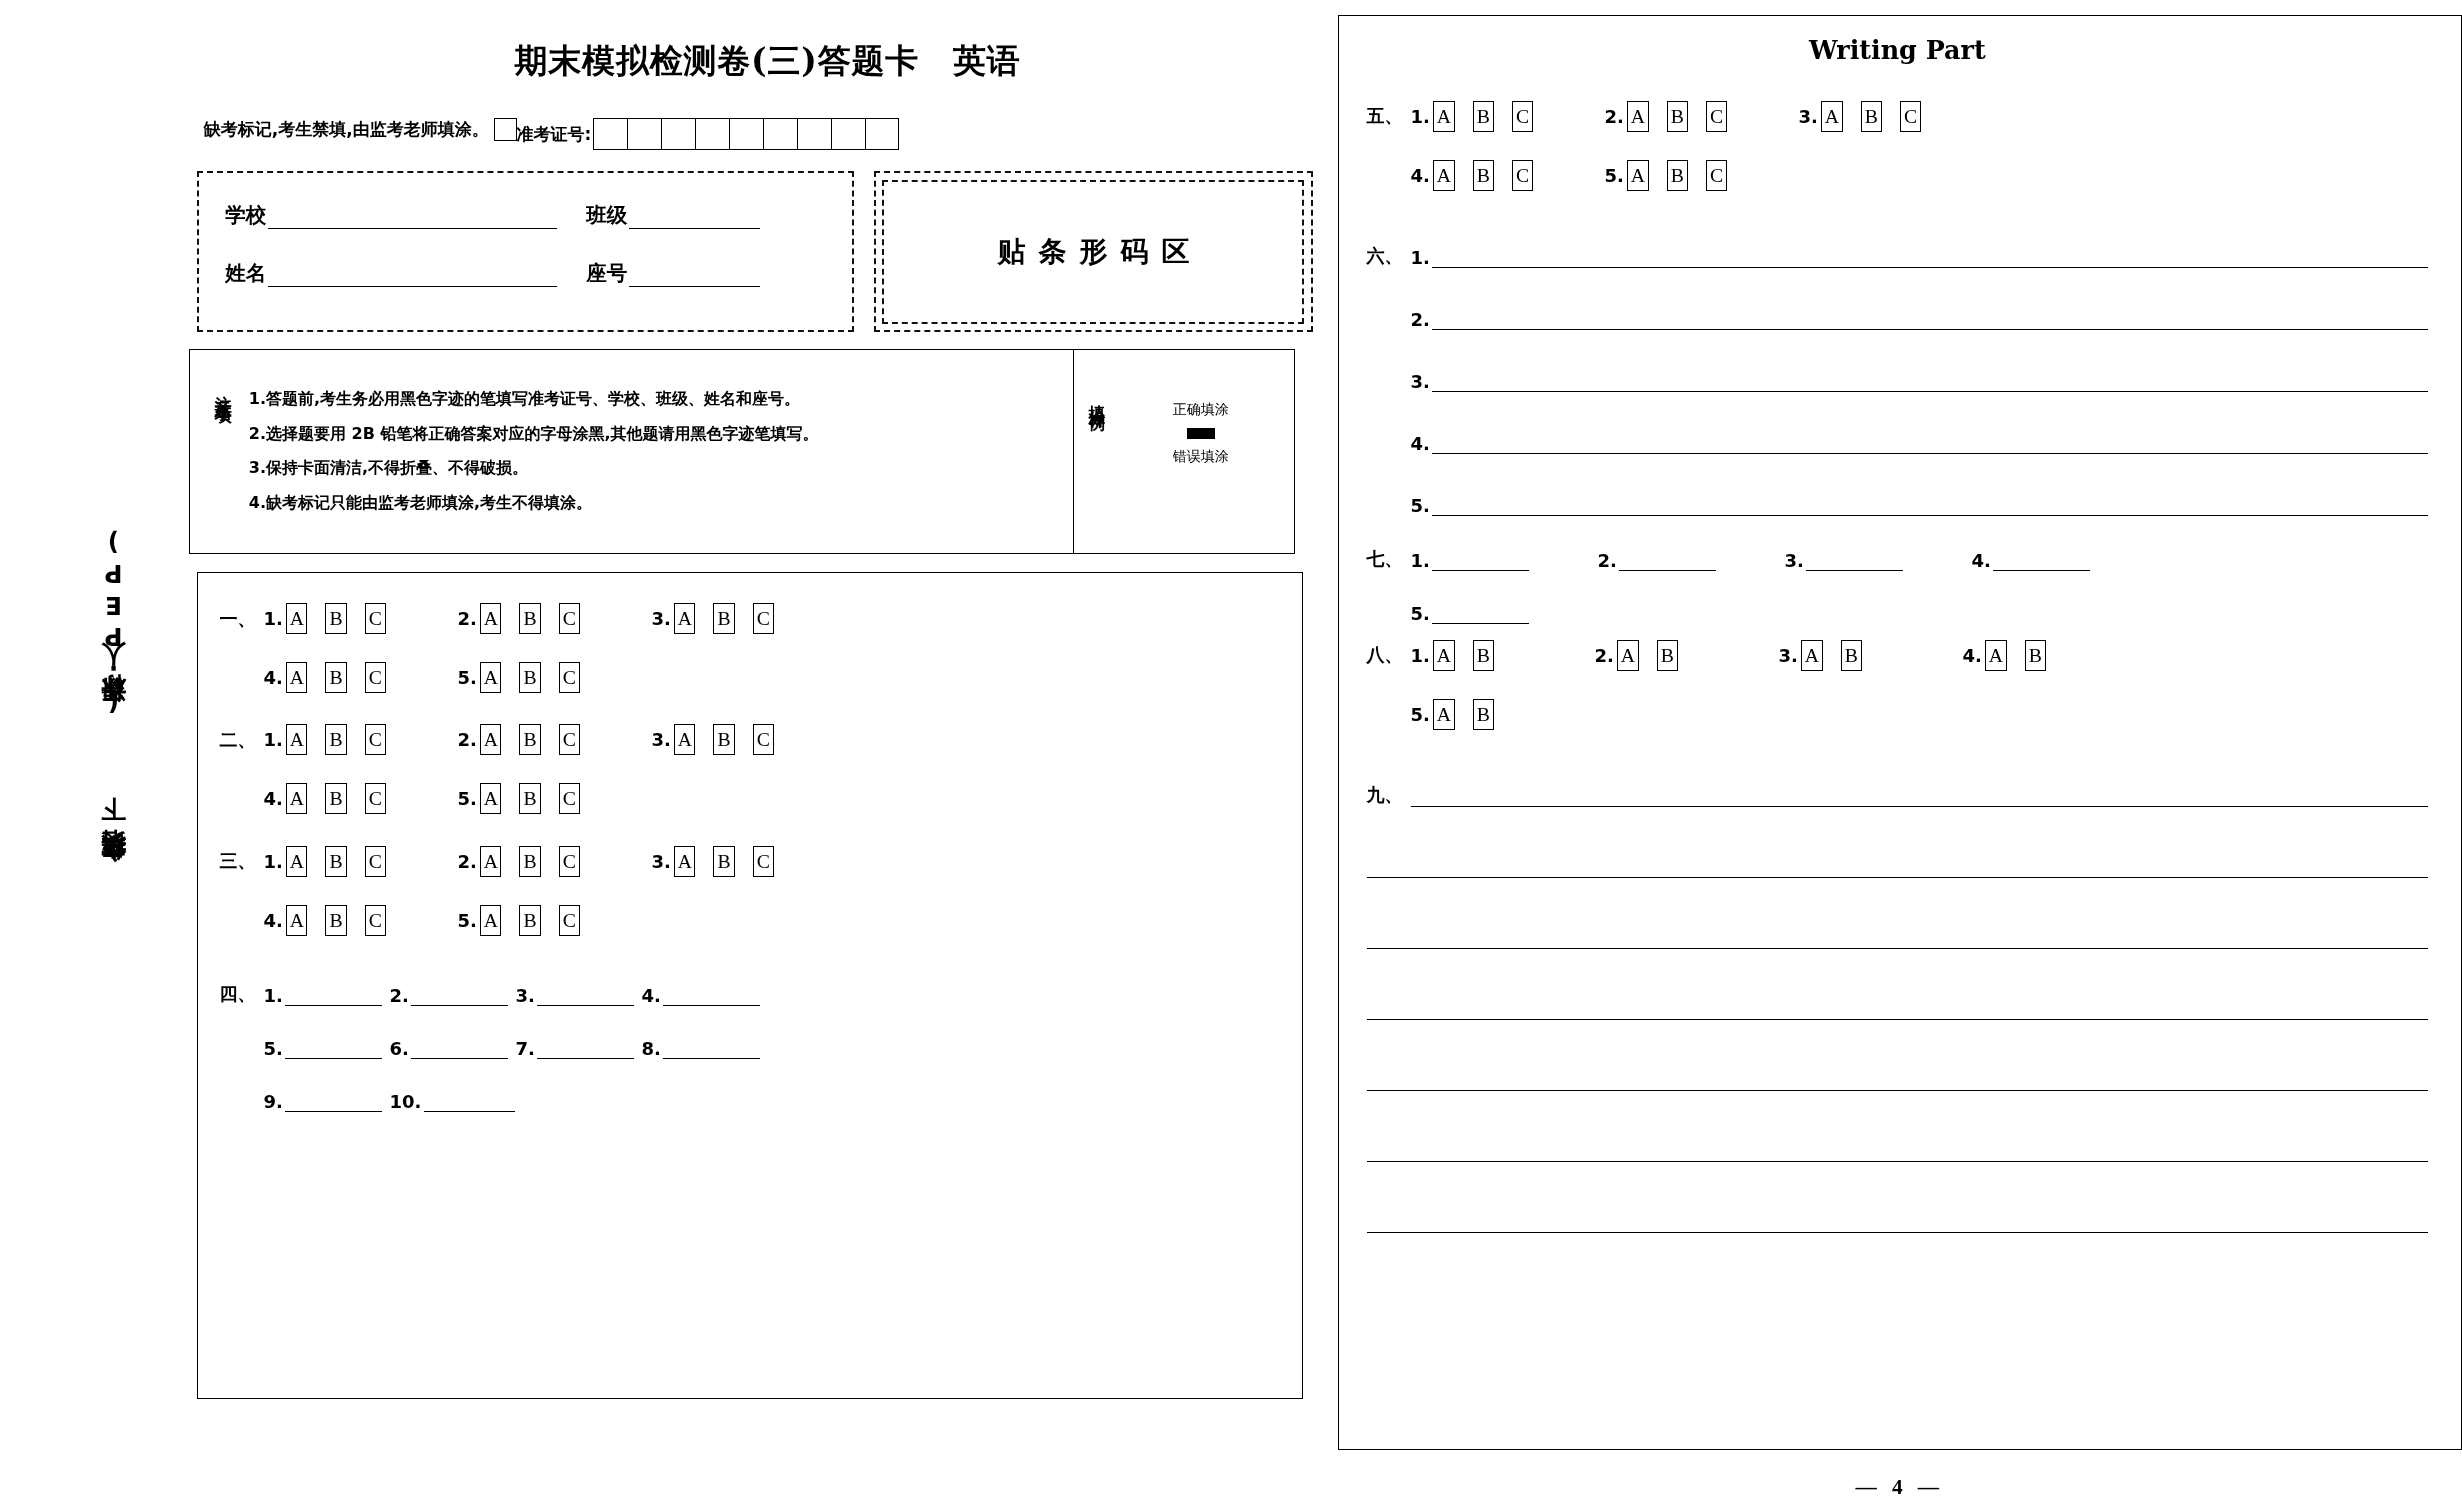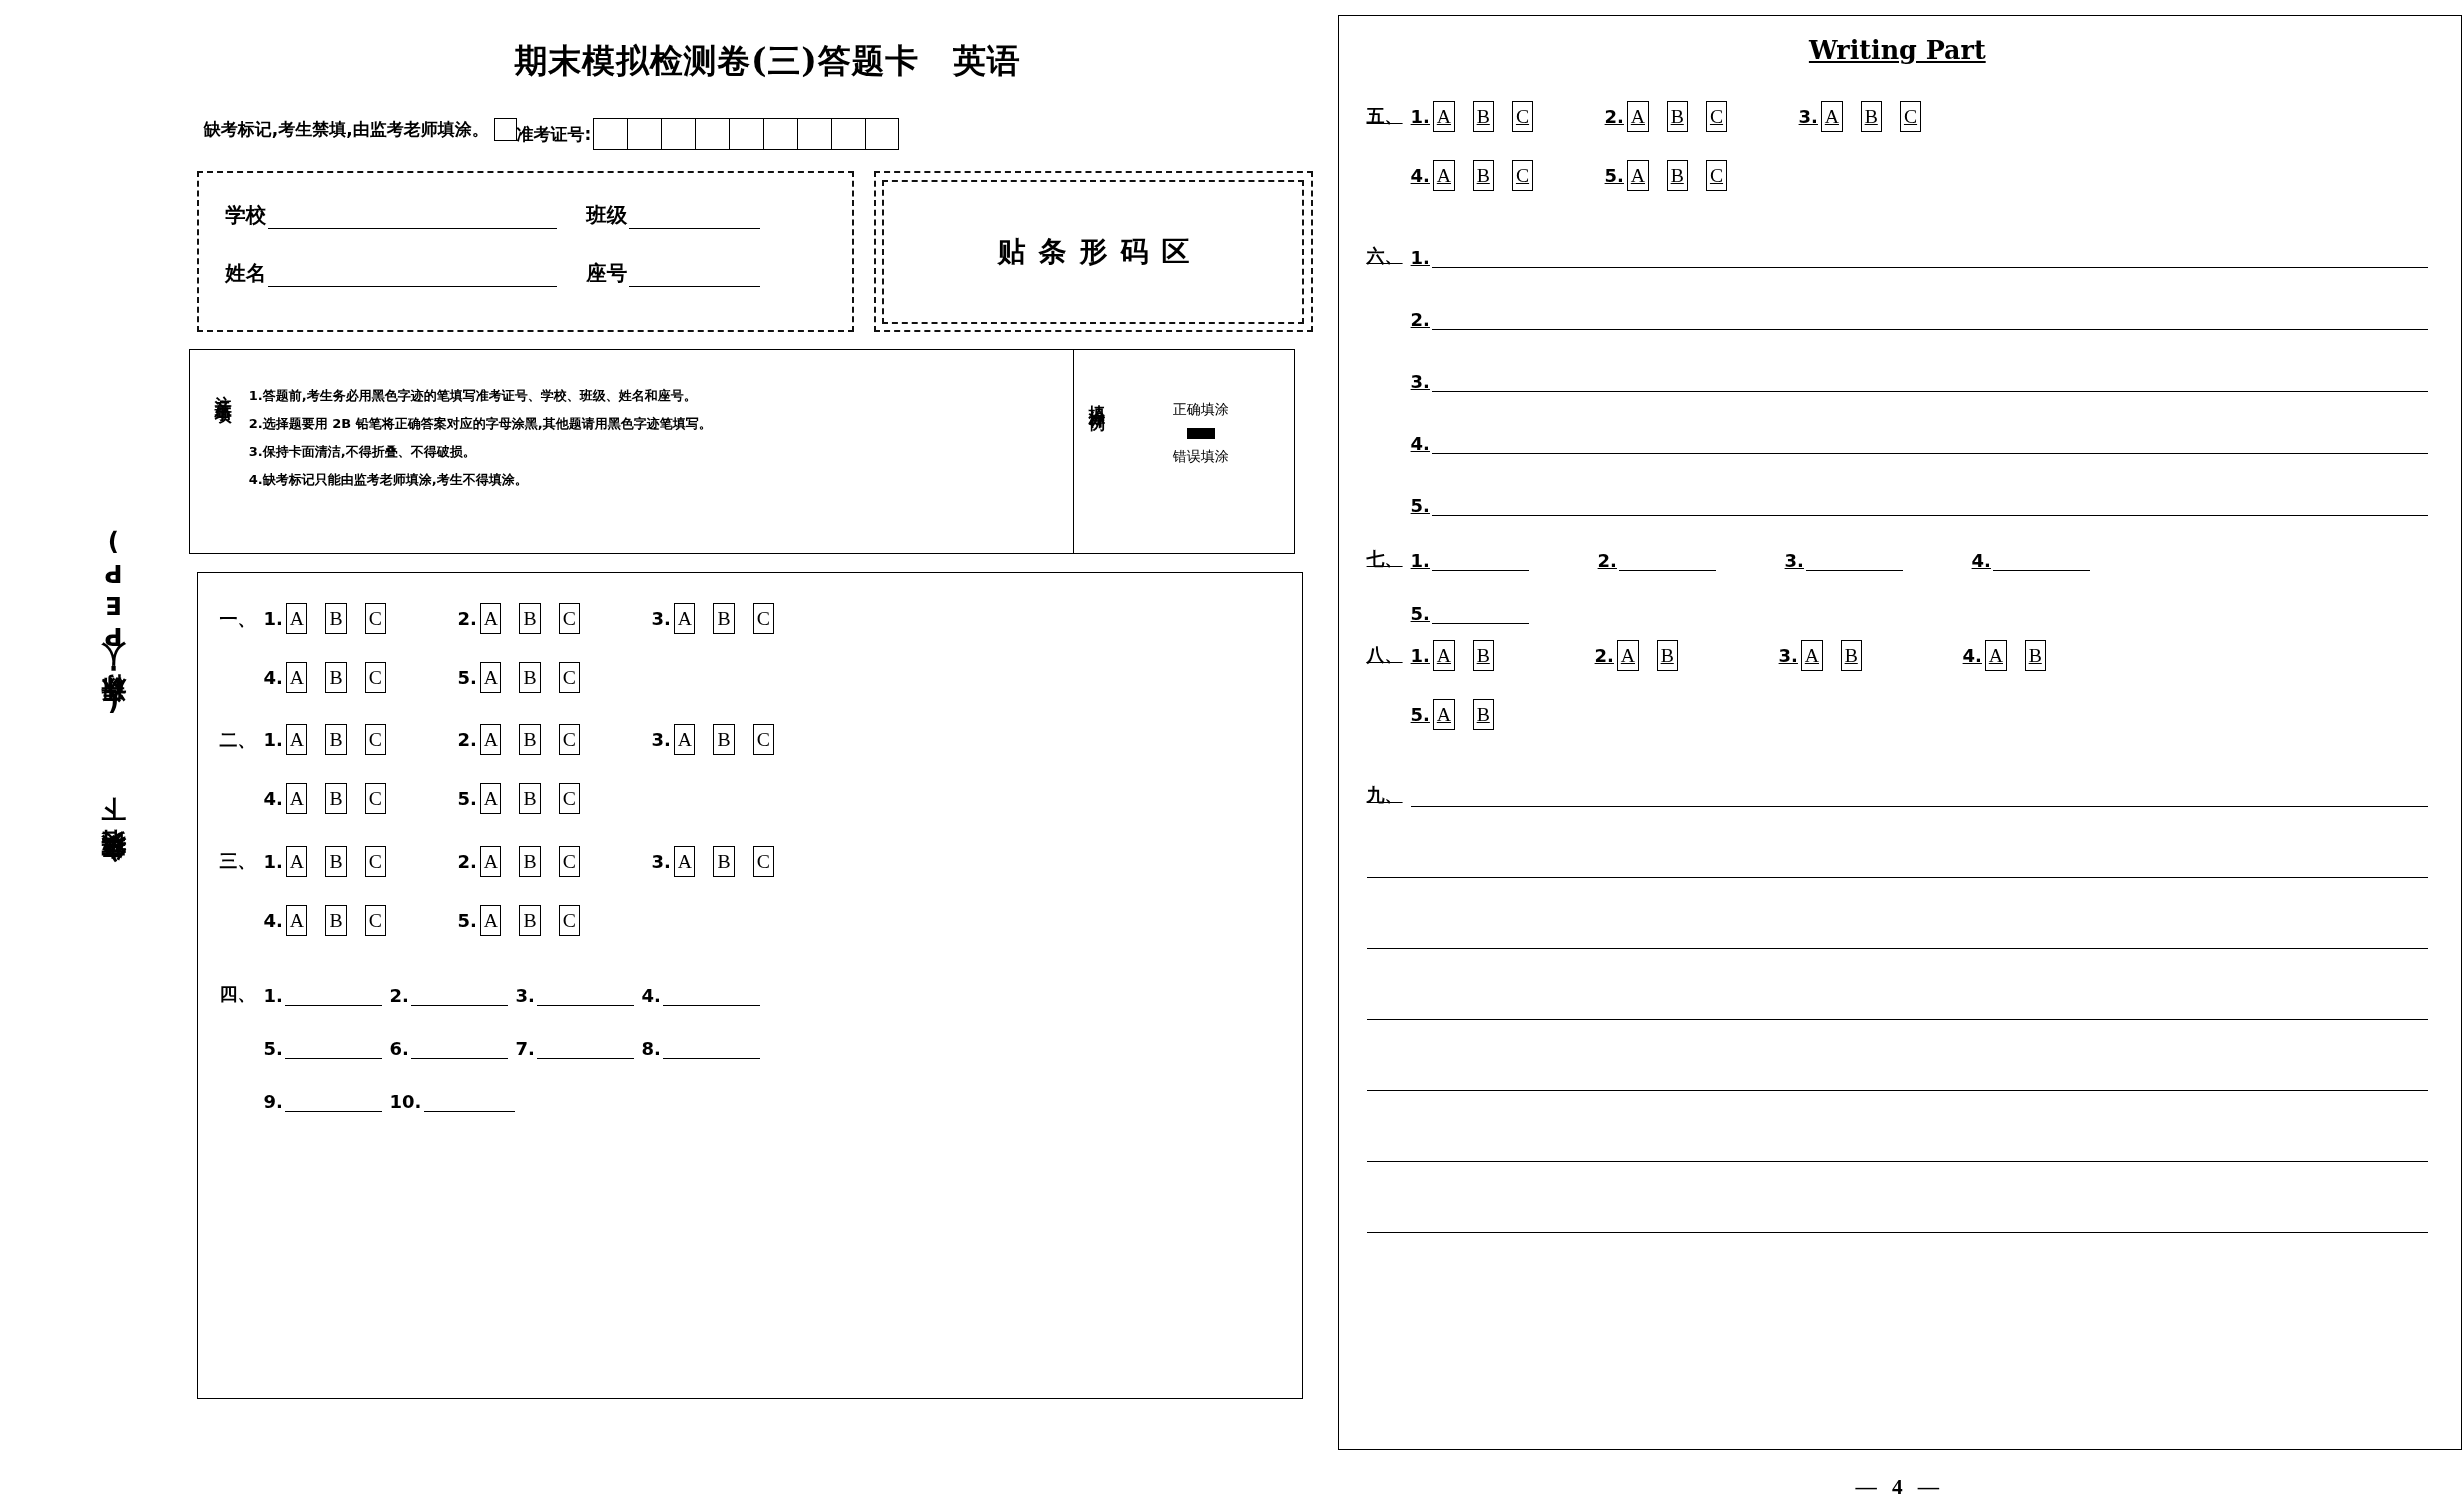--- a/index.html
+++ b/index.html
@@ -48,21 +48,20 @@
     width: 1124px;
     flex: 0 0 1124px;
     position: relative;
     padding: 0;
   }
   .col-gap { width: 24.6px; flex: 0 0 24.6px; }
   .col-right {
     flex: 1 1 auto;
     position: relative;
     padding-top: 14.8px;
-    text-decoration: underline;
   }
 
   
   .sheet-title {
     text-align: center;
     font-family: "DejaVu Serif", "Liberation Serif", serif;
     font-weight: bold;
     font-size: 33px;
     letter-spacing: 0.8px;
     margin: 39px 0 0 0;
@@ -170,21 +169,21 @@
     font-size: 17px;
     letter-spacing: 4.1px;
     margin: 21.3px 13px 0 1.6px;
     white-space: nowrap;
   }
   .notes-list {
     flex: 1 1 auto;
     padding-top: 21.3px;
     font-family: "DejaVu Sans", "Liberation Sans", sans-serif;
     font-weight: bold;
-    font-size: 13px;
+    font-size: 16px;
     line-height: 2.15;
     letter-spacing: 0px;
   }
   .note-item { white-space: nowrap; }
 
   .notes-right {
     width: 220px;
     flex: 0 0 220px;
     display: flex;
     padding: 8.2px 4.9px 0 8.2px;

